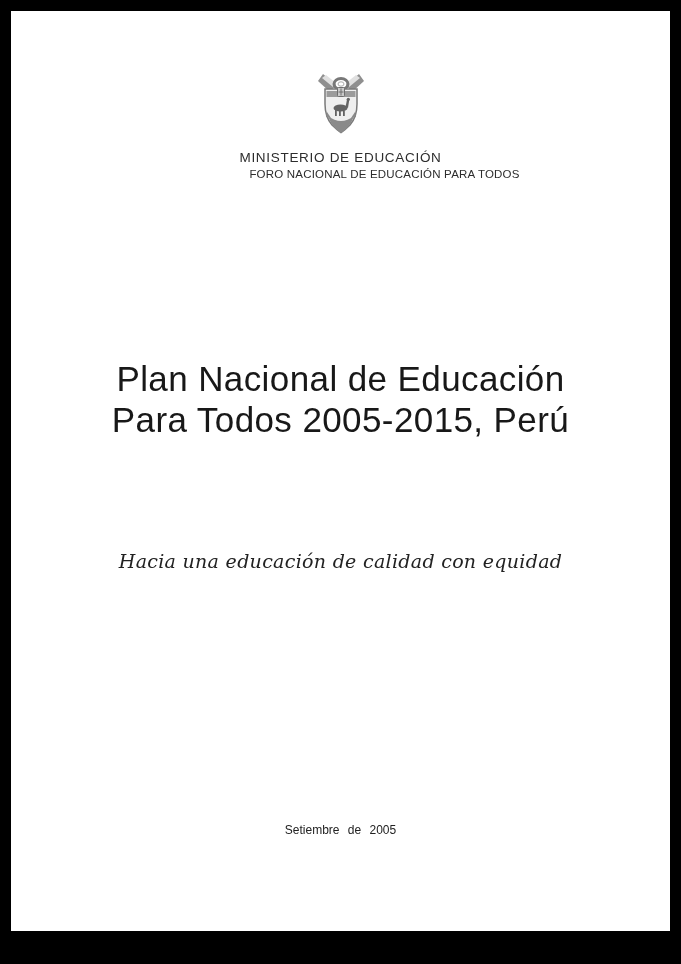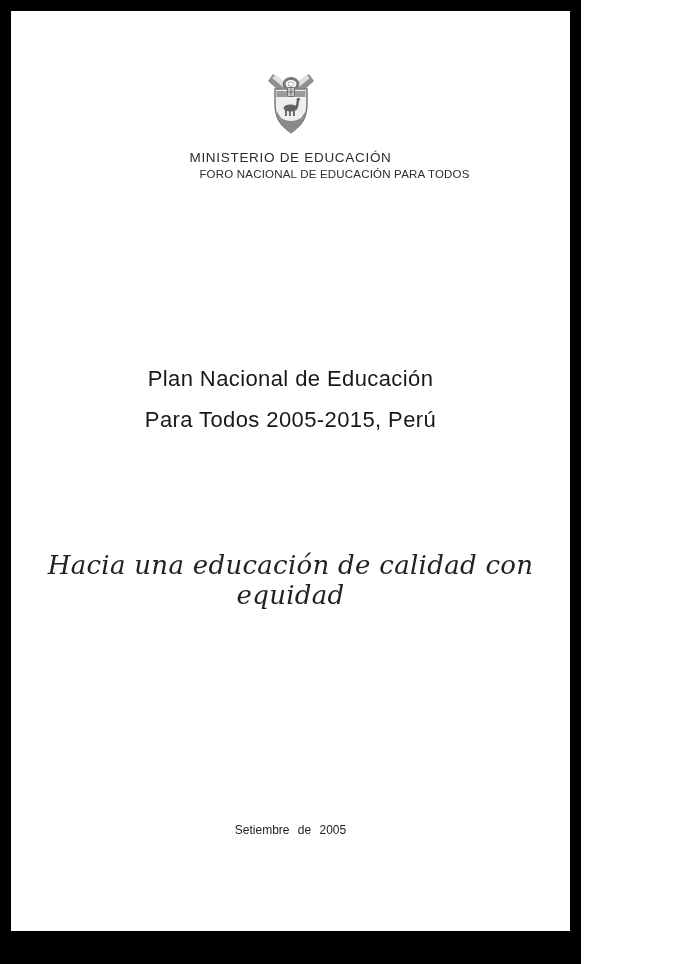--- a/index.html
+++ b/index.html
@@ -1,18 +1,18 @@
 <!DOCTYPE html>
 <html><head>
 <meta charset="utf-8">
 <style>
   html, body { margin: 0; padding: 0; background: #ffffff; }
   .page {
     position: relative;
-    width: 581px;
+    width: 681px;
     height: 964px;
     background: #000000;
     font-family: "Liberation Sans", sans-serif;
     overflow: hidden;
   }
   
   .sheet {
     position: absolute;
     left: 11px; top: 11px; right: 11px; bottom: 33px;
     background: #ffffff;
@@ -44,35 +44,35 @@
     letter-spacing: 0.2px;
     color: #2d2d2d;
     padding-left: 44px;
   }
   .title {
     position: absolute;
     top: 347px;
     left: 0; width: 100%;
     margin: 0;
     text-align: center;
-    font-size: 22px;
+    font-size: 35px;
     line-height: 41px;
     font-weight: 500;
     letter-spacing: 0.4px;
     color: #181818;
   }
   .title span { display: block; }
   .subtitle {
     position: absolute;
     top: 539px;
     left: 0; width: 100%;
     text-align: center;
     font-family: "DejaVu Serif", serif;
     font-style: italic;
-    font-size: 26px;
+    font-size: 19px;
     letter-spacing: 0.3px;
     color: #222222;
   }
   .pub-date {
     position: absolute;
     top: 812px;
     left: 0; width: 100%;
     text-align: center;
     font-size: 12px;
     word-spacing: 5px;

